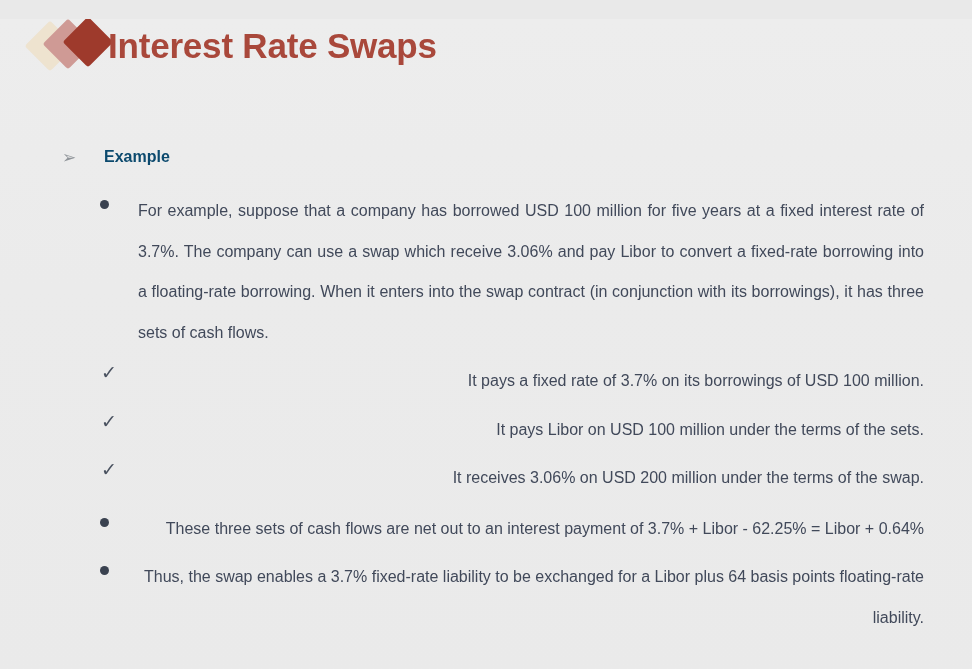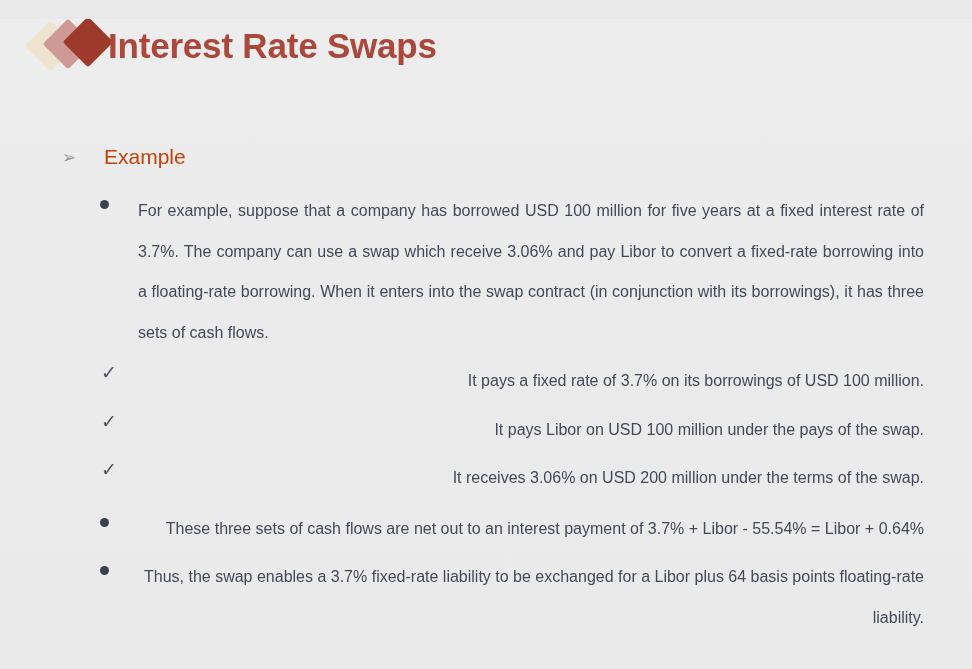--- a/index.html
+++ b/index.html
@@ -81,23 +81,23 @@
   .lvl1 .arrow-bullet {
     position: absolute;
     left: 0;
     top: 4px;
     font-size: 17px;
     color: #8f9499;
     line-height: 22px;
   }
   .lvl1 .lvl1-label {
     margin-left: 42px;
-    font-size: 21px;
-    font-weight: normal;
-    color: #c2410c;
+    font-size: 16px;
+    font-weight: bold;
+    color: #0c4a6e;
     line-height: 28px;
   }
 
   .para {
     position: relative;
     margin-left: 100px;
     margin-right: 48px;
     margin-top: 8px;
   }
   .bullet-dot {
@@ -172,33 +172,33 @@
       <div class="para-text">For example, suppose that a company has borrowed USD 100 million for five years at a fixed interest rate of 3.7%. The company can use a swap which receive 3.06% and pay Libor to convert a fixed-rate borrowing into a floating-rate borrowing. When it enters into the swap contract (in conjunction with its borrowings), it has three sets of cash flows.</div>
     </div>
 
     <div class="para sub">
       <span class="bullet-check">✓</span>
       <div class="para-text nojustify">It pays a fixed rate of 3.7% on its borrowings of USD 100 million.</div>
     </div>
 
     <div class="para sub">
       <span class="bullet-check">✓</span>
-      <div class="para-text nojustify">It pays Libor on USD 100 million under the pays of the swap.</div>
+      <div class="para-text nojustify">It pays Libor on USD 100 million under the terms of the sets.</div>
     </div>
 
     <div class="para sub">
       <span class="bullet-check">✓</span>
       <div class="para-text nojustify">It receives 3.06% on USD 200 million under the terms of the swap.</div>
     </div>
 
     <div class="spacer-2"></div>
 
     <div class="para">
       <span class="bullet-dot"></span>
-      <div class="para-text nojustify">These three sets of cash flows are net out to an interest payment of 3.7% + Libor - 55.54% = Libor + 0.64%</div>
+      <div class="para-text nojustify">These three sets of cash flows are net out to an interest payment of 3.7% + Libor - 62.25% = Libor + 0.64%</div>
     </div>
 
     <div class="para">
       <span class="bullet-dot"></span>
       <div class="para-text nojustify">Thus, the swap enables a 3.7% fixed-rate liability to be exchanged for a Libor plus 64 basis points floating-rate liability.</div>
     </div>
 
   </div>
 
   

